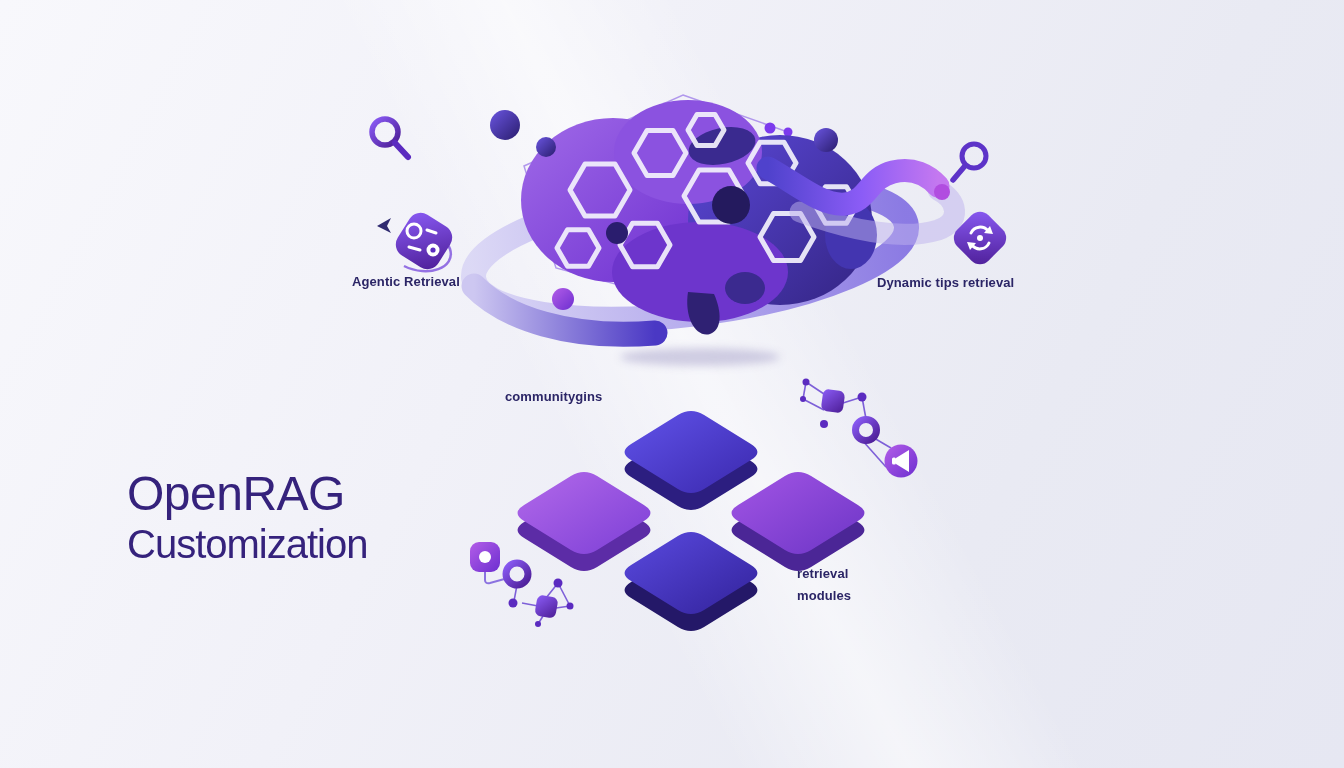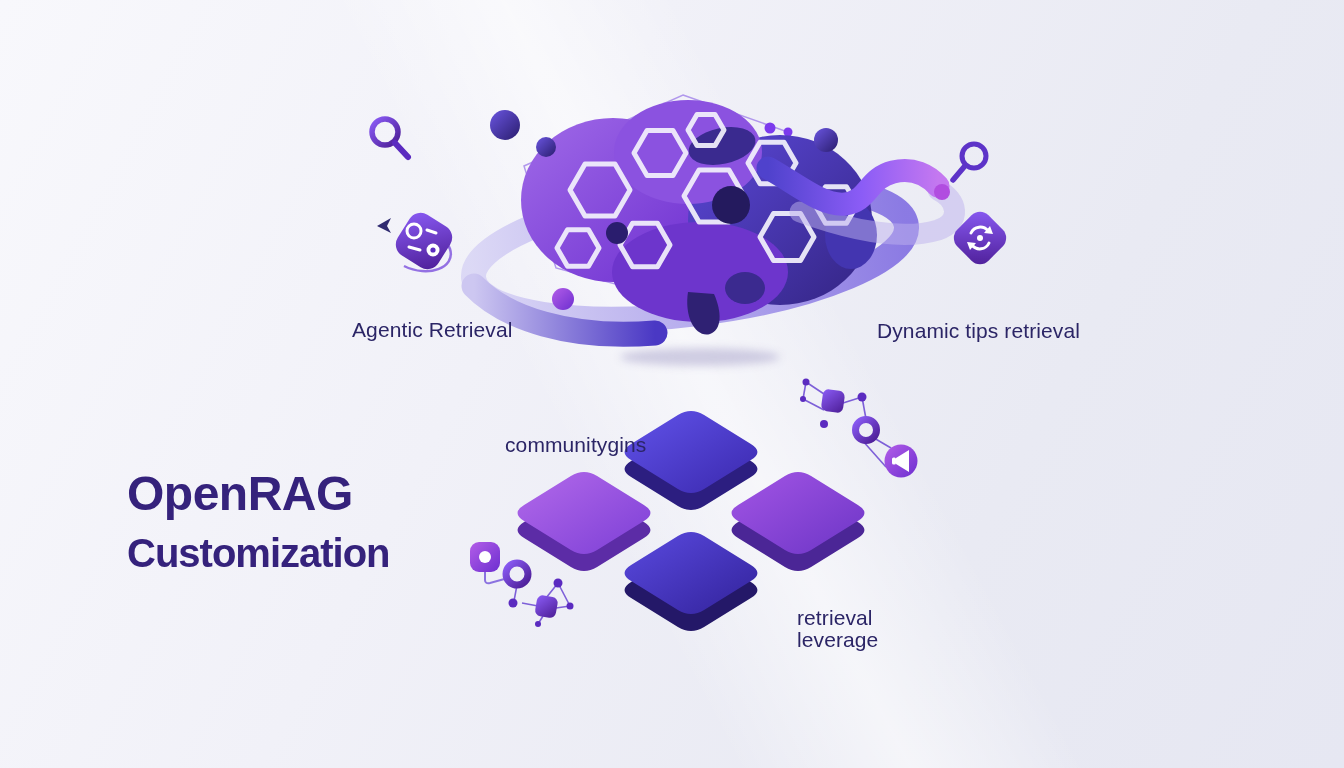--- a/index.html
+++ b/index.html
@@ -8,29 +8,29 @@
     font-family:"Liberation Sans", sans-serif;
     background:linear-gradient(118deg,#f8f8fc 0%,#f1f1f8 38%,#e9eaf3 72%,#e6e7f2 100%);
   }
   .stage::before{
     content:"";position:absolute;inset:0;
     background:linear-gradient(62deg,rgba(255,255,255,0) 42%,rgba(255,255,255,.55) 52%,rgba(255,255,255,0) 62%);
     pointer-events:none;
   }
   .illus{position:absolute;left:0;top:0;}
   .label{
-    position:absolute;color:#2b2566;font-weight:400;font-size:21px;letter-spacing:.1px;margin-top:44px;
+    position:absolute;color:#2b2566;font-weight:700;font-size:13px;letter-spacing:.1px;
   }
   .label.agentic{left:352px;top:274px;}
   .label.dynamic{left:877px;top:275px;}
   .label.community-top{left:505px;top:389px;}
   .label.community-right{left:797px;top:563px;line-height:22px;}
-  .title{position:absolute;left:127px;top:470px;color:#35227c;font-weight:700;}
+  .title{position:absolute;left:127px;top:470px;color:#35227c;font-weight:400;}
   .title .l1{font-size:48px;line-height:1.02;letter-spacing:-.5px;}
-  .title .l2{font-size:40px;line-height:1.05;letter-spacing:-1px;margin-top:13px;}
+  .title .l2{font-size:40px;line-height:1.05;letter-spacing:-1px;margin-top:4px;}
   .banner{
     position:absolute;left:127px;top:655px;width:502px;height:50px;border-radius:16px;
     background:linear-gradient(95deg,#2d2163 0%,#40309c 35%,#6c3ac8 70%,#a844e6 100%);
     display:flex;align-items:center;justify-content:center;
     color:#ffffff;font-size:17.5px;font-weight:500;letter-spacing:.2px;white-space:nowrap;
     box-shadow:0 14px 28px rgba(70,50,150,.28), 0 3px 8px rgba(60,40,130,.18);
   }
 </style>
 </head>
 <body>
@@ -241,21 +241,21 @@
       <circle cx="538" cy="624" r="3" fill="#5b2bc0"></circle>
       <rect x="536" y="596" width="21" height="21" rx="6" transform="rotate(10 546 606)" fill="url(#gPurple)"></rect>
     </g>
   </svg>
 
   <div class="label agentic">Agentic Retrieval</div>
   <div class="label dynamic">Dynamic tips retrieval</div>
   <div class="label community-top">communitygins</div>
   <div class="label community-right">
     <span>retrieval</span><br>
-    <span>leverage</span>
+    <span>modules</span>
   </div>
 
   <div class="title">
     <div class="l1">OpenRAG</div>
     <div class="l2">Customization</div>
   </div>
 
 
 </div>
 

